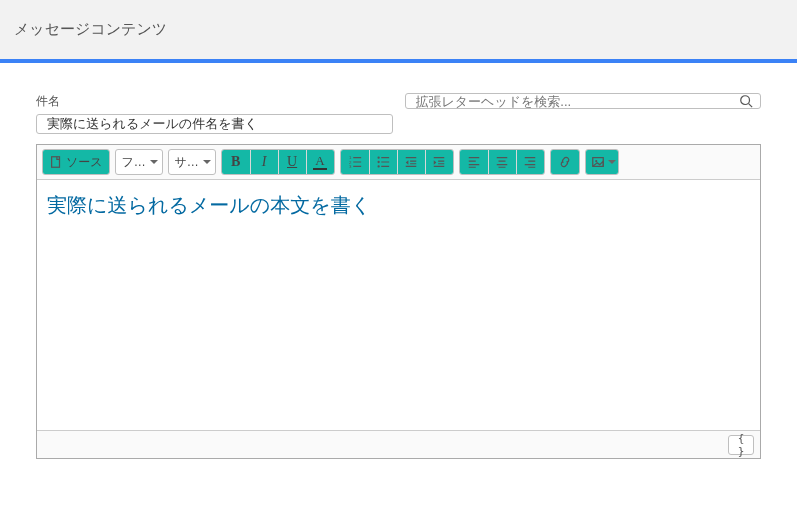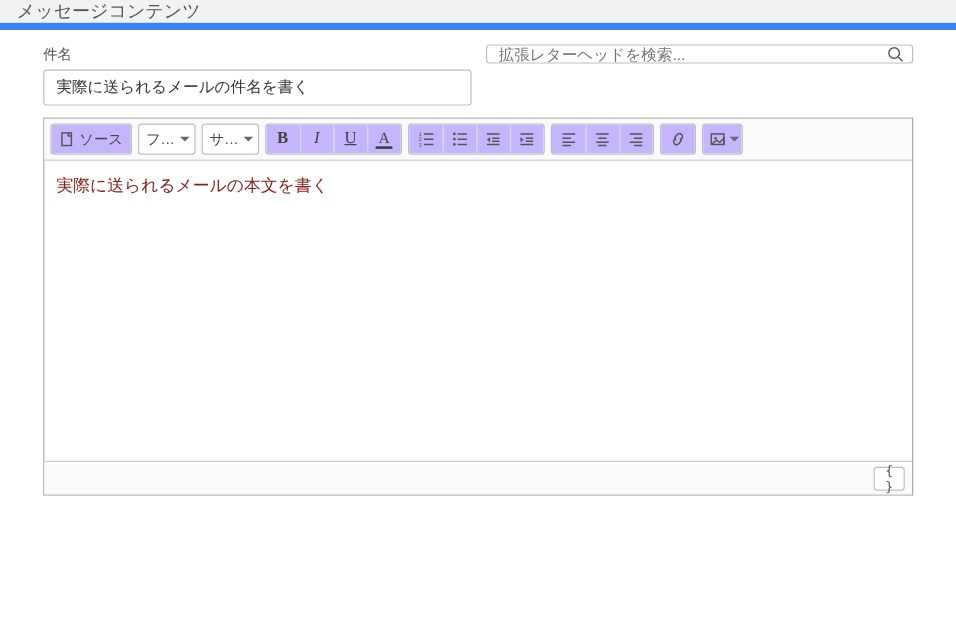--- a/index.html
+++ b/index.html
@@ -6,46 +6,47 @@
   body {
     margin: 0;
     font-family: "Hiragino Kaku Gothic ProN", "Yu Gothic", Meiryo, Arial, sans-serif;
     font-size: 13px;
     color: #333;
     background: #fff;
     width: 797px;
   }
   .section-header {
     background: #f2f2f2;
-    padding: 0 14px;
+    padding: 20px 14px;
     font-size: 15px;
     color: #555;
-    border-bottom: 6px solid #3b82f6;
+    border-bottom: 4px solid #3b82f6;
   }
   .form-area {
     padding: 12px 36px 10px 36px;
   }
   .row {
     display: flex;
     gap: 12px;
+    margin-top: 18px;
   }
   .field {
     flex: 1;
     display: flex;
     flex-direction: column;
   }
   .field-label {
     font-size: 12px;
     color: #555;
     margin-bottom: 4px;
   }
   .text-input {
     border: 1px solid #bfbfbf;
     border-radius: 3px;
-    height: 30px;
+    height: 20px;
     padding: 0 10px;
     font-size: 13px;
     color: #333;
   }
   .text-input::placeholder { color: #777; }
   .lookup-wrap {
     position: relative;
   }
   .lookup-input {
     border: 1px solid #bfbfbf;
@@ -89,21 +90,21 @@
     display: inline-flex;
     border: 1px solid #bfbfbf;
     border-radius: 3px;
     overflow: hidden;
     background: #fff;
     height: 26px;
   }
   .tbtn {
     min-width: 28px;
     height: 24px;
-    background: #c4b5fd;
+    background: #14b8a6;
     border: none;
     border-left: 1px solid #d8d8d8;
     display: inline-flex;
     align-items: center;
     justify-content: center;
     padding: 0 5px;
     font-size: 12px;
     color: #444;
     cursor: pointer;
   }
@@ -139,22 +140,22 @@
     width: 0; height: 0;
     border-left: 4px solid transparent;
     border-right: 4px solid transparent;
     border-top: 4px solid #666;
     margin-left: 3px;
     flex-shrink: 0;
   }
   .editor-body {
     padding: 12px 10px;
     min-height: 250px;
-    font-size: 14px;
-    color: #7f1d1d;
+    font-size: 20px;
+    color: #0369a1;
     outline: none;
   }
   .editor-footer {
     border-top: 1px solid #ccc;
     background: #fafafa;
     height: 28px;
     display: flex;
     justify-content: flex-end;
     align-items: center;
     padding: 0 6px;

